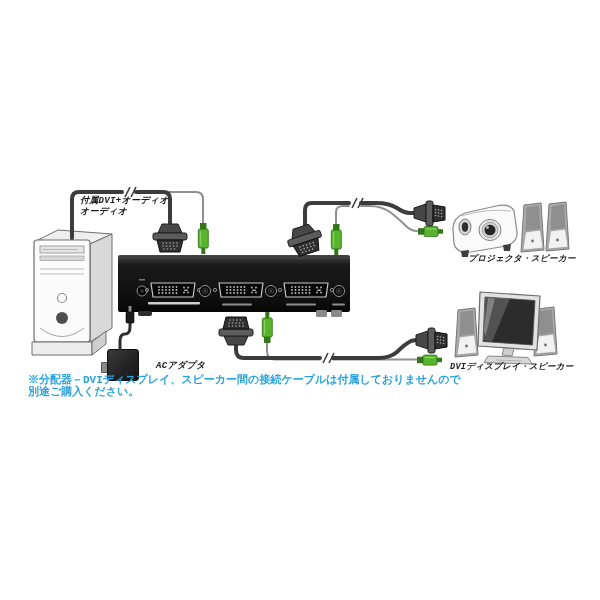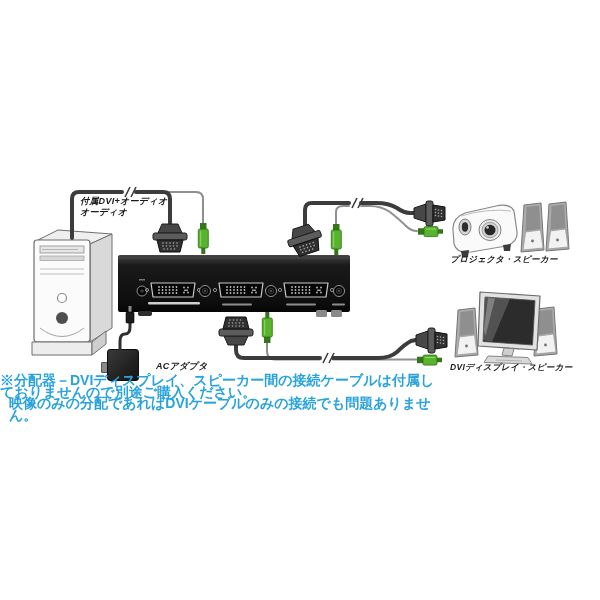--- a/index.html
+++ b/index.html
@@ -1,31 +1,31 @@
 <!DOCTYPE html>
 <html><head>
 <meta charset="utf-8">
 <style>
   html,body{margin:0;padding:0;background:#fff;}
   .canvas{position:relative;width:600px;height:600px;background:#ffffff;overflow:hidden;
-          font-family:Liberation Sans, sans-serif;}
+          font-family:Liberation Mono, monospace;}
   .abs{position:absolute;}
   .lbl{position:absolute;color:#1a1a1a;font-weight:bold;font-style:italic;
        font-size:9px;line-height:11px;letter-spacing:0.3px;white-space:nowrap;z-index:5;}
   .lbl-center{text-align:center;font-size:8.5px;}
   .splitter{position:absolute;left:118px;top:255px;width:232px;height:57px;
             background:linear-gradient(#454545,#1a1a1a 18%,#0e0e0e 80%,#060606);
             border-radius:2px;z-index:2;}
   .ac-adapter{position:absolute;left:107px;top:349px;width:30px;height:30px;
               background:linear-gradient(135deg,#3a3a3a,#222 60%,#161616);
               border:1px solid #0c0c0c;border-radius:3px;z-index:2;}
   .ac-prong{position:absolute;left:101px;top:362px;width:8px;height:9px;
             background:#8a8a8a;border:1px solid #555;border-radius:1px;z-index:1;}
-  .note{position:absolute;left:0;top:375px;width:440px;z-index:5;
-        color:#29a3dd;font-weight:bold;font-size:14px;line-height:11.5px;}
+  .note{position:absolute;left:28px;top:375px;width:440px;z-index:5;
+        color:#29a3dd;font-weight:bold;font-size:11px;line-height:11.5px;}
   .note .l2{padding-left:9px;}
   svg{display:block;}
   .layer{position:absolute;left:0;top:0;z-index:3;}
   .dev{z-index:2;}
 </style>
 </head>
 <body>
 
 <div class="canvas">
 
@@ -247,22 +247,21 @@
     <use href="#plug-h" x="417" y="354.5"></use>
   </svg>
 
   <div class="lbl" style="left:80px;top:196px;">
     <div>付属DVI+オーディオ</div>
     <div>オーディオ</div>
   </div>
 
   <div class="lbl" style="left:156px;top:361px;">ACアダプタ</div>
 
-  <div class="lbl lbl-center" style="left:448px;top:254px;width:112px;">プロジェクタ・スピーカー</div>
+  <div class="lbl lbl-center" style="left:466px;top:254px;width:112px;">プロジェクタ・スピーカー</div>
 
   <div class="lbl lbl-center" style="left:450px;top:362px;width:122px;">DVIディスプレイ・スピーカー</div>
 
   <div class="note">
     <div class="l1">※分配器－DVIディスプレイ、スピーカー間の接続ケーブルは付属しておりませんので別途ご購入ください。</div>
-    <div class="l2">映像のみの分配であればDVIケーブルのみの接続でも問題ありません。</div>
   </div>
 
 </div>
 
 </body></html>

